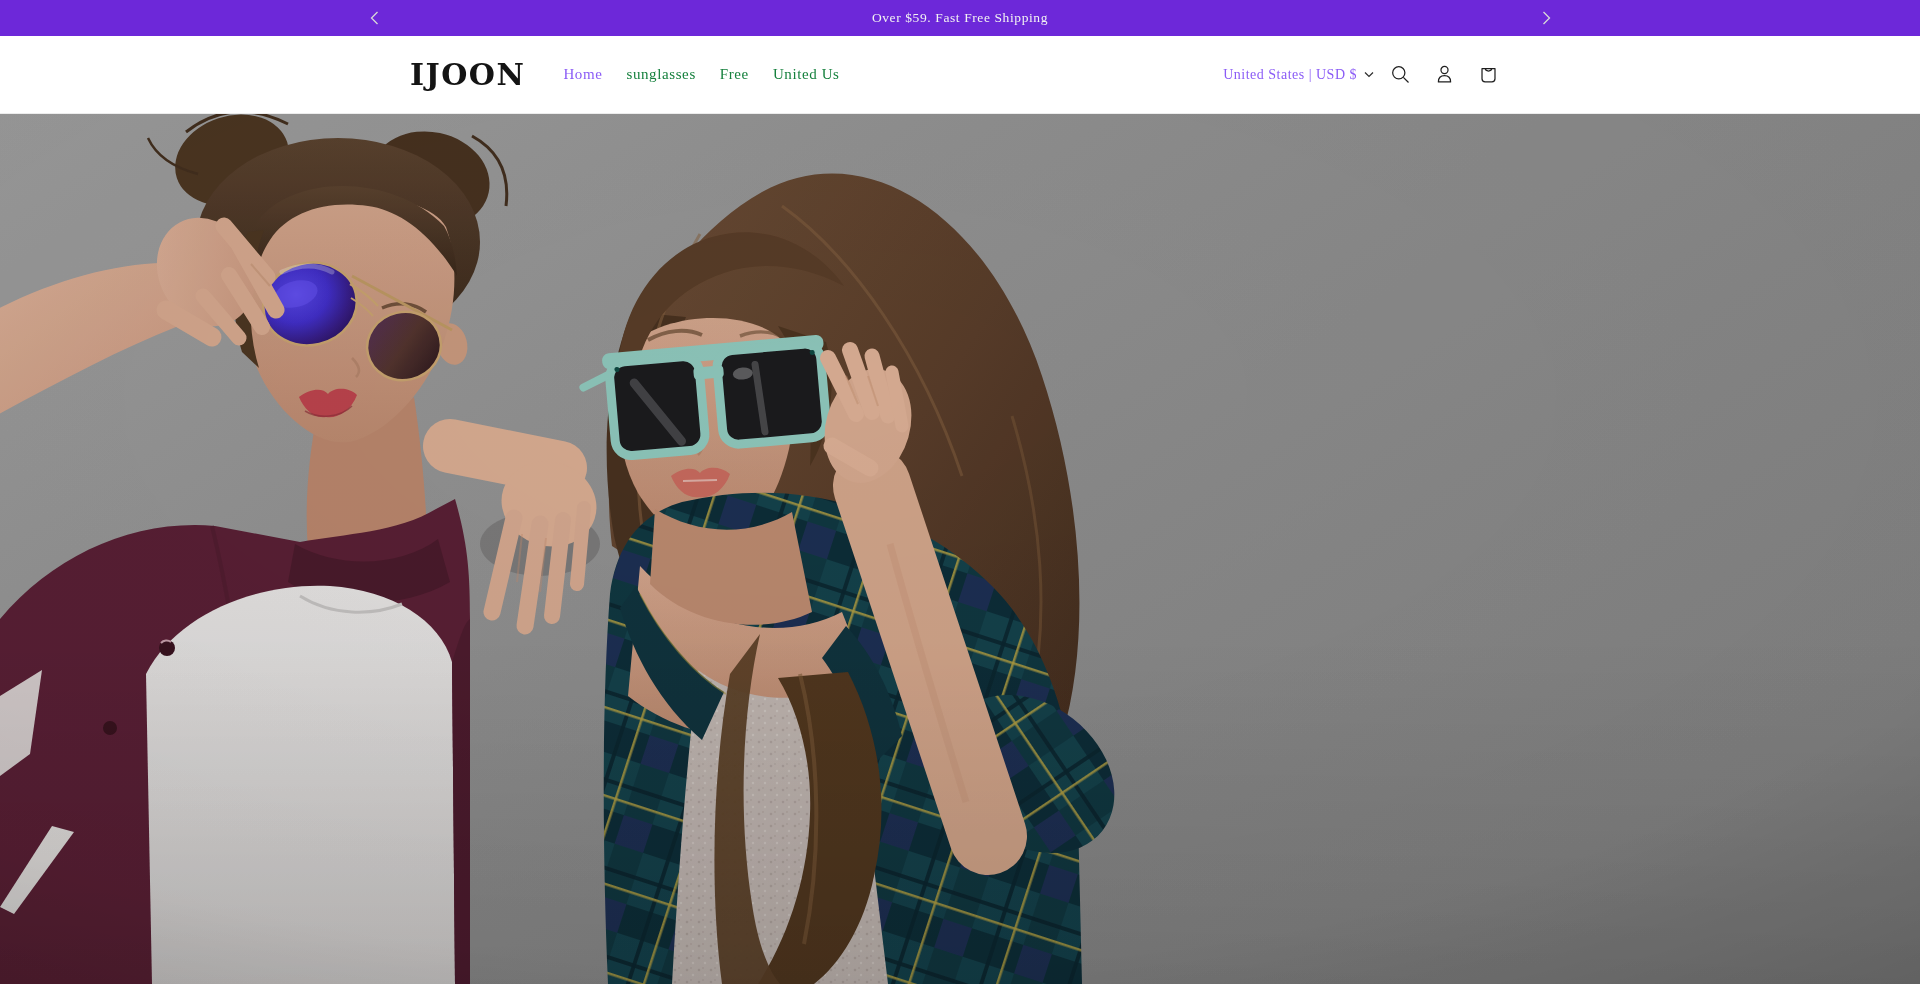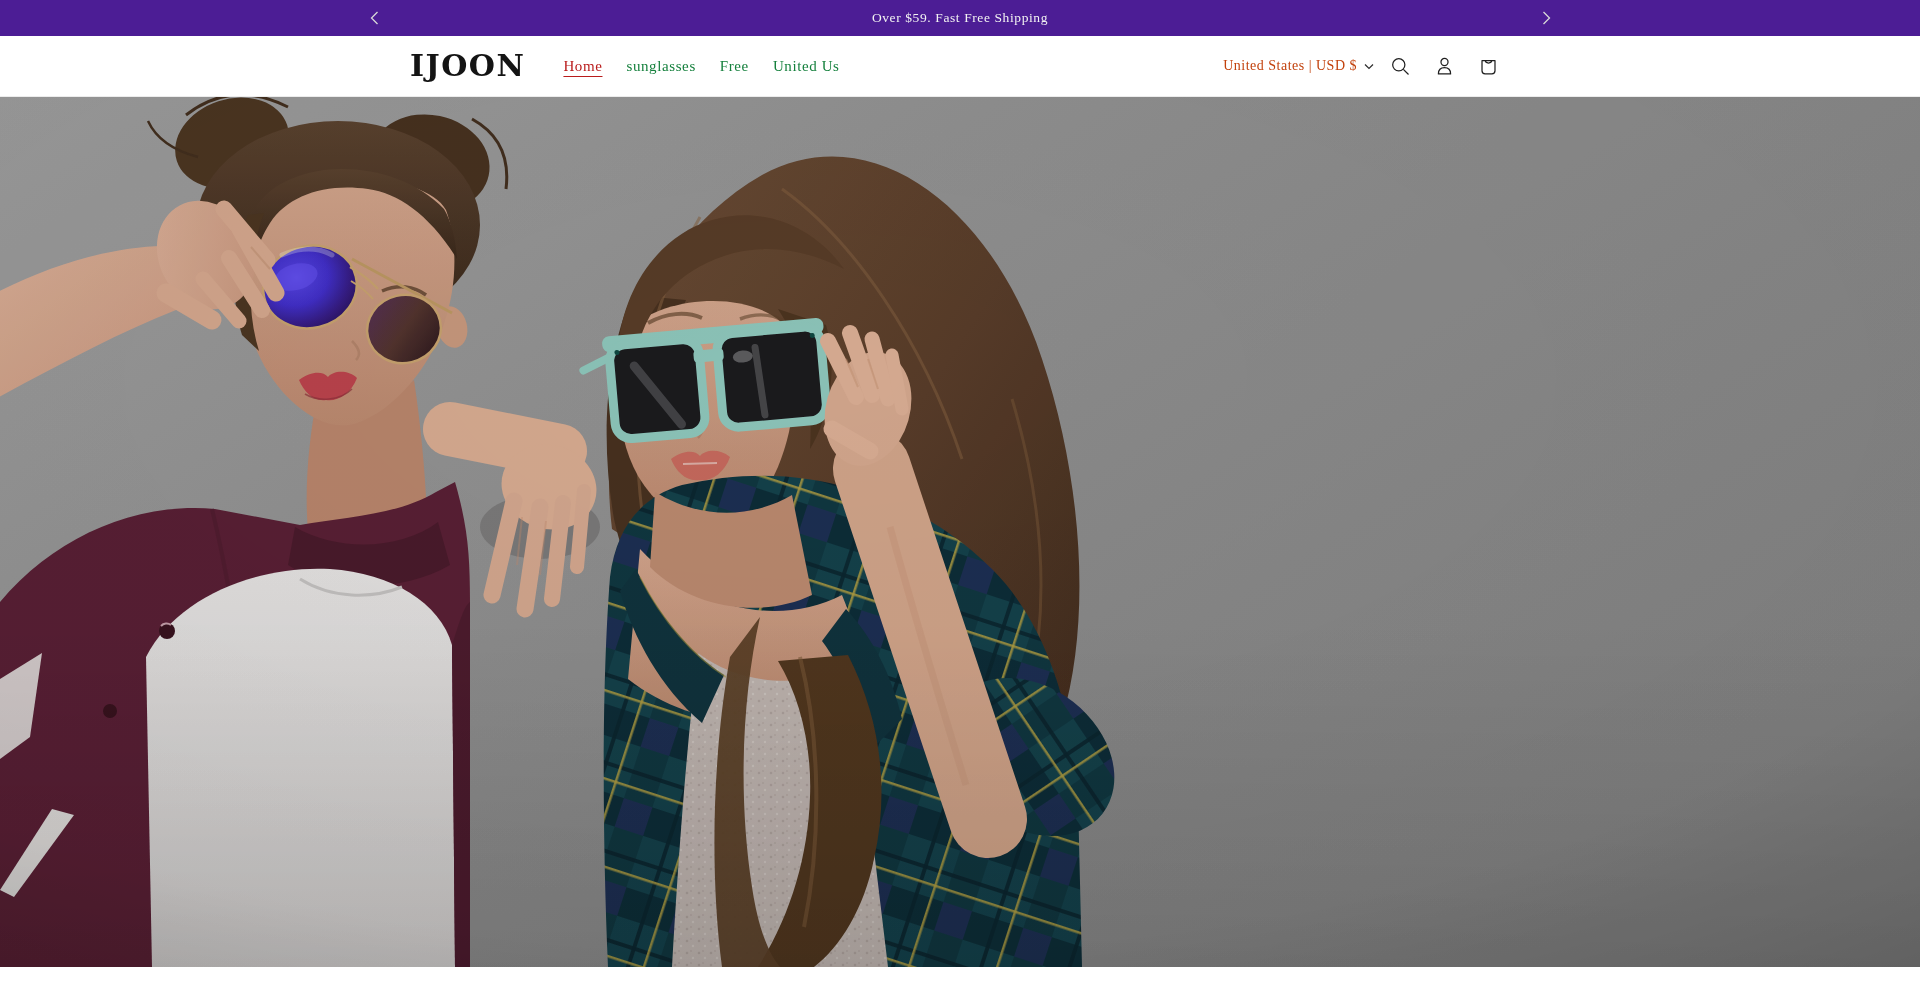--- a/index.html
+++ b/index.html
@@ -3,43 +3,43 @@
 <meta charset="utf-8">
 <title>IJOON</title>
 <style>
   * { box-sizing: border-box; }
   html,body { margin:0; padding:0; }
   body {
     width:1920px; height:993px; overflow:hidden; background:#ffffff;
     font-family:"Liberation Serif","DejaVu Serif",serif;
   }
   
-  .announcement { height:36px; background:#4c1d95; position:relative; }
+  .announcement { height:36px; background:#6d28d9; position:relative; }
   .page-width { width:1200px; margin:0 auto; padding:0 50px; height:100%; position:relative; }
   .announcement-inner { display:flex; align-items:center; justify-content:center; height:100%; }
   .announcement-text { color:#f2f2f2; font-size:13.5px; letter-spacing:.6px; }
   .ann-arrow {
     position:absolute; top:0; bottom:0; width:36px; display:flex; align-items:center; justify-content:center;
     background:none; border:none; cursor:pointer; padding:0;
   }
   .ann-prev { left:-4px; } .ann-next { right:-4px; }
   
-  header { height:61px; background:#ffffff; border-bottom:1px solid #ececec; }
+  header { height:78px; background:#ffffff; border-bottom:1px solid #ececec; }
   .header-inner { display:flex; align-items:center; height:100%; }
   .logo {
     font-family:"DejaVu Serif","Liberation Serif",serif; font-weight:700; font-size:30px;
     letter-spacing:1.5px; color:#141414; text-decoration:none; line-height:1;
   }
   .main-nav { display:flex; margin-left:26px; }
   .nav-link { font-size:15px; letter-spacing:.6px; color:#15803d; text-decoration:none; padding:12px; }
-  .nav-link.current { color:#b91c1c; text-decoration:underline; text-underline-offset:5px; text-decoration-thickness:1px; }
+  .nav-link.current { color:#8b5cf6; text-underline-offset:5px; text-decoration-thickness:1px; }
   .header-right { margin-left:auto; display:flex; align-items:center; }
   .locale-btn {
     display:flex; align-items:center; gap:7px; background:none; border:none; cursor:pointer;
-    font-family:inherit; font-size:14px; letter-spacing:.5px; color:#c2410c; padding:0 4px 0 0;
+    font-family:inherit; font-size:14px; letter-spacing:.5px; color:#8b5cf6; padding:0 4px 0 0;
   }
   .icon-btn { width:44px; height:44px; display:flex; align-items:center; justify-content:center;
               background:none; border:none; cursor:pointer; padding:0; }
   .icon-btn svg, .locale-btn svg, .ann-arrow svg { display:block; }
   
   .hero { position:relative; width:1920px; height:870px; background:#8f8f8f; overflow:hidden; }
   .hero svg { display:block; width:1920px; height:870px; }
 </style>
 </head>
 <body>

